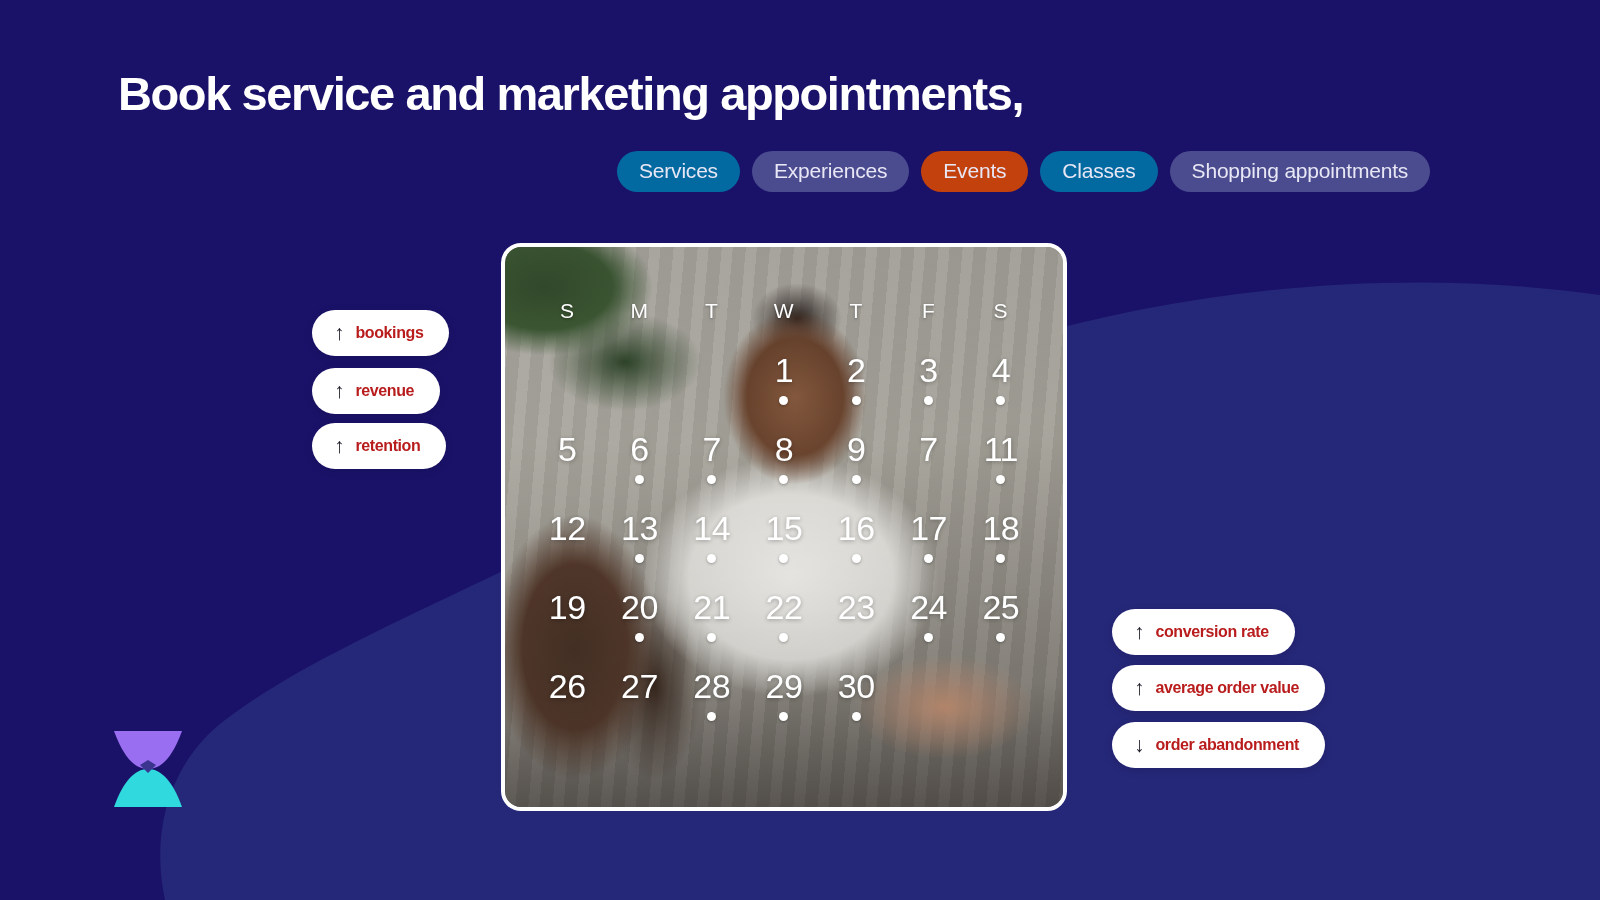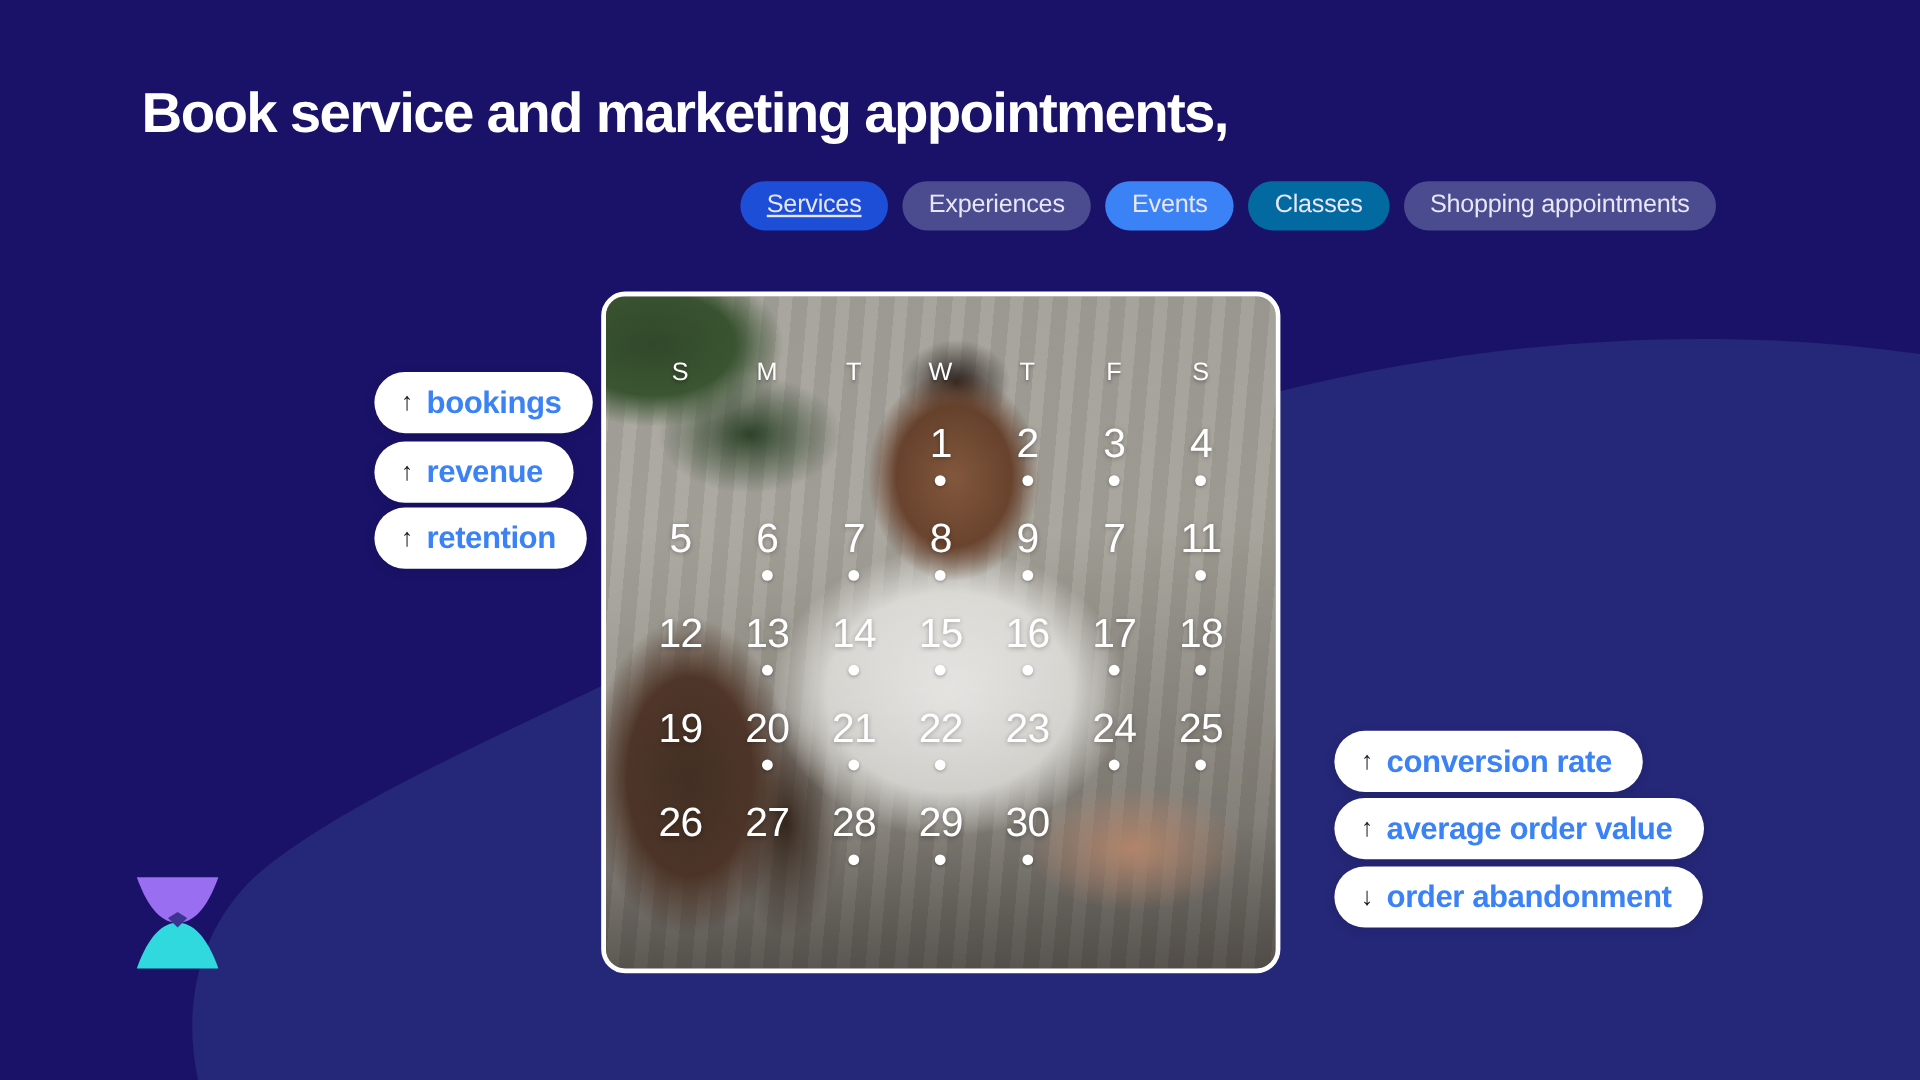--- a/index.html
+++ b/index.html
@@ -72,23 +72,23 @@
     box-shadow:0 2px 10px rgba(0,0,0,0.10);
     white-space:nowrap;
   }
   .badge .arrow {
     font-size:21px;
     color:#1c1c28;
     line-height:1;
     font-weight:400;
   }
   .badge .blabel {
-    font-size:26px;
+    font-size:16px;
     font-weight:700;
-    color:#3b82f6;
+    color:#b91c1c;
     letter-spacing:-0.4px;
     line-height:1;
   }
 
   .badges-left  .badge { left:312px; }
   .badges-left  .badge:nth-child(1) { top:310px; }
   .badges-left  .badge:nth-child(2) { top:368px; }
   .badges-left  .badge:nth-child(3) { top:423px; }
 
   .badges-right .badge { left:1112px; }
@@ -202,23 +202,23 @@
     <svg viewBox="0 0 1600 900" xmlns="http://www.w3.org/2000/svg" aria-hidden="true">
       <path id="swoosh-path" d="M1600,295 C1280,250 950,330 700,470 C500,582 330,640 225,720 C170,762 150,830 165,900 L1600,900 Z" fill="#252778"></path>
     </svg>
   </div>
 
   <div class="headline">
     <div class="headline-line">Book service and marketing appointments,</div>
   </div>
 
   <div class="pill-row">
-    <div class="pill" style="background: #1d4ed8; text-decoration: underline;">Services</div>
+    <div class="pill" style="background: #0369a1;">Services</div>
     <div class="pill" style="background: rgb(75, 75, 143);">Experiences</div>
-    <div class="pill" style="background: #3b82f6;">Events</div>
+    <div class="pill" style="background: #c2410c;">Events</div>
     <div class="pill" style="background: #0369a1;">Classes</div>
     <div class="pill" style="background: rgb(75, 75, 143);">Shopping appointments</div>
   </div>
 
   <div class="badges-left">
     <div class="badge" style="background: rgb(255, 255, 255);">
       <span class="arrow">↑</span>
       <span class="blabel">bookings</span>
     </div>
     <div class="badge" style="background: rgb(255, 255, 255);">

